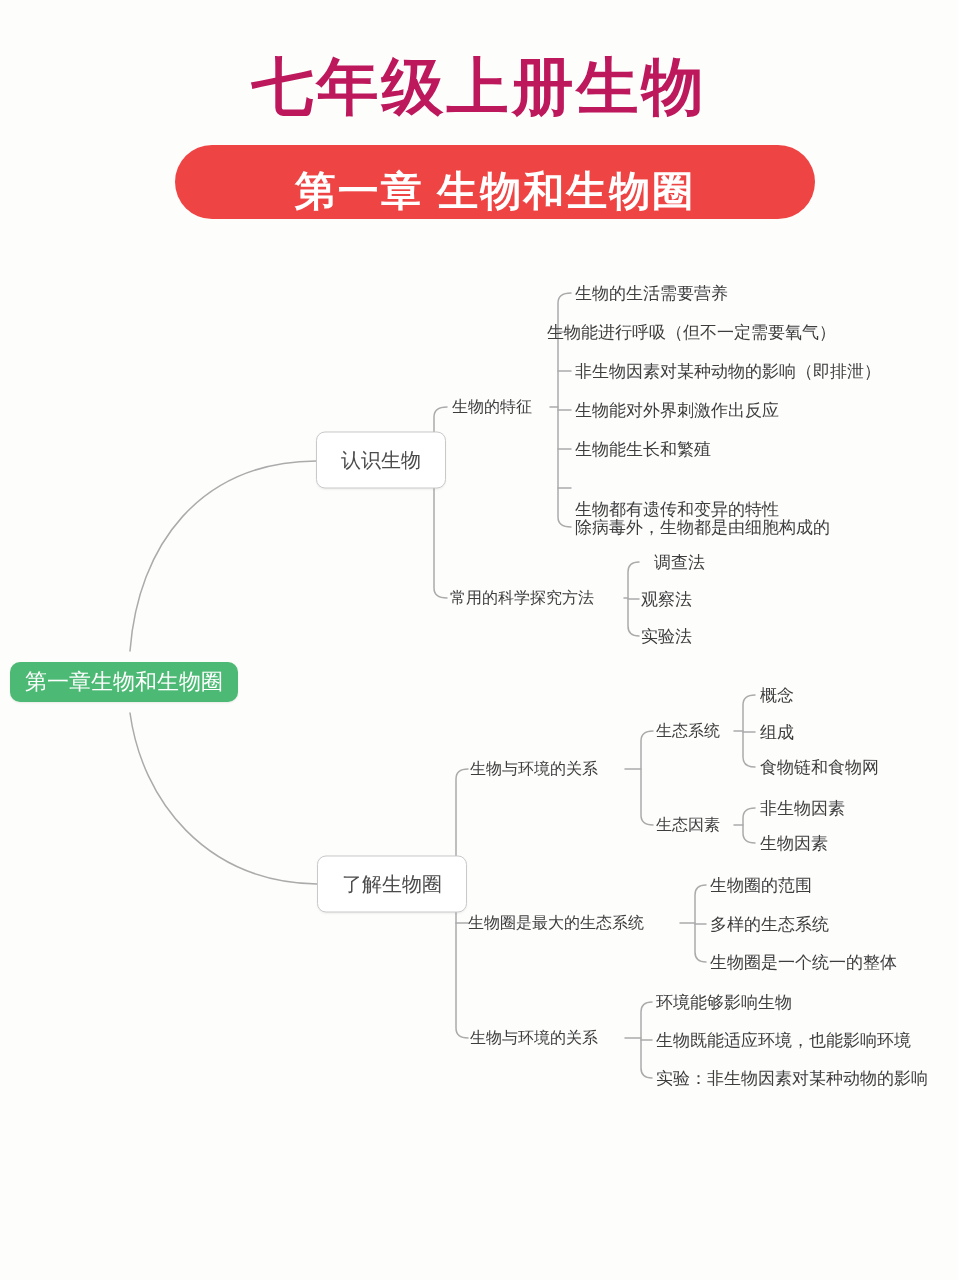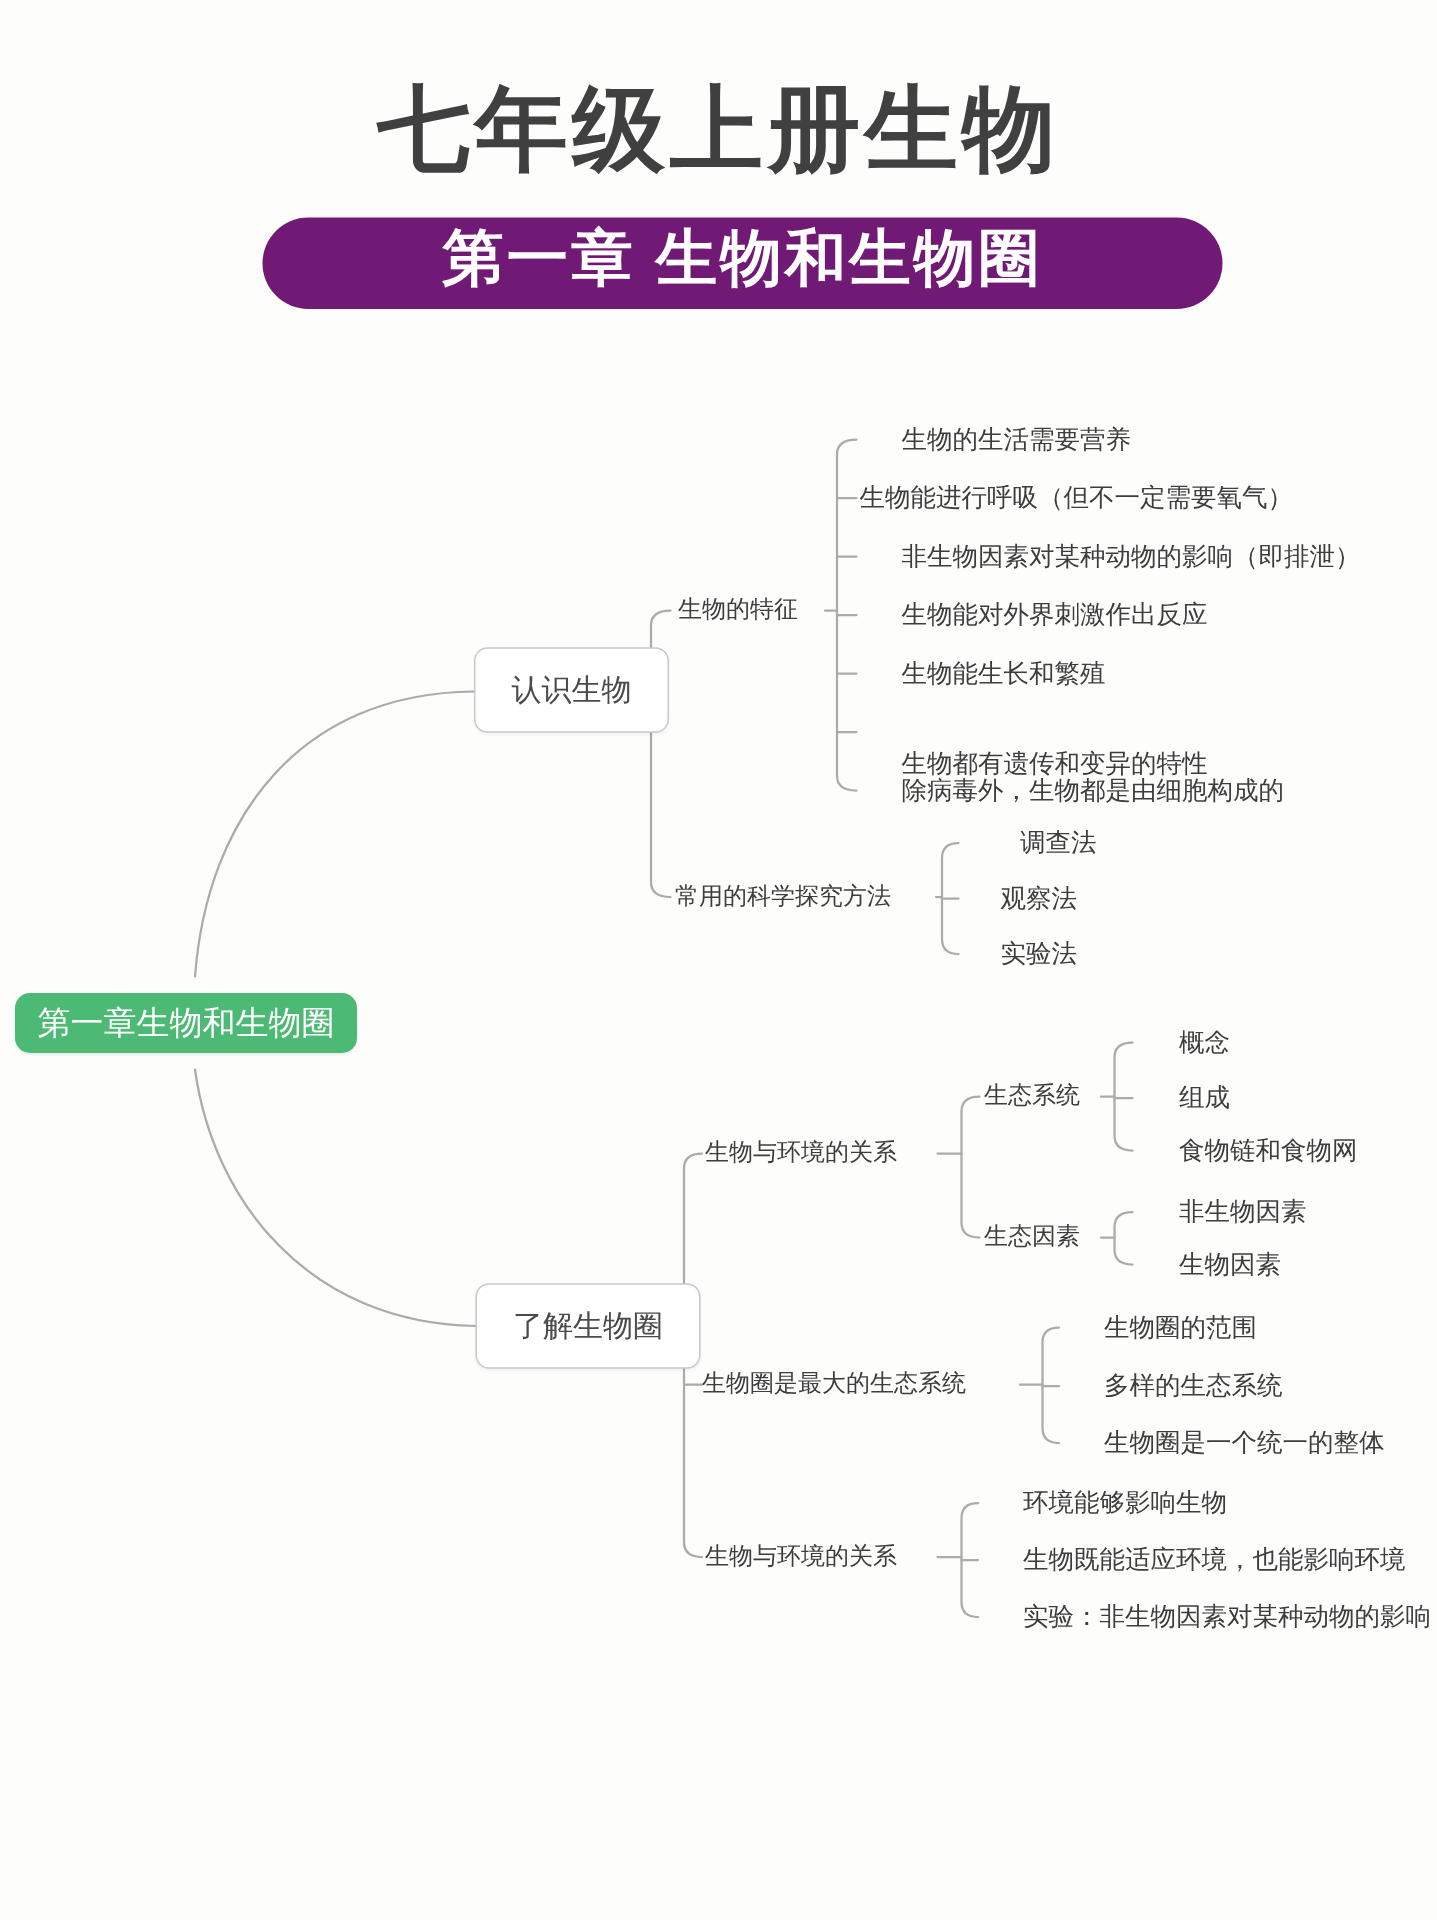--- a/index.html
+++ b/index.html
@@ -1,36 +1,36 @@
 <!DOCTYPE html>
 <html><head>
 <meta charset="utf-8">
 <style>
   html,body{margin:0;padding:0;background:#ffffff;}
   body{font-family:"Liberation Sans","DejaVu Sans",sans-serif;}
   #canvas{position:relative;width:958px;height:1280px;background:#fdfdfc;overflow:hidden;}
 
   .page-title{
     position:absolute;top:54px;left:0;width:958px;text-align:center;
-    font-size:62px;font-weight:900;color:#404040;letter-spacing:3px;line-height:1.05;
+    font-size:62px;font-weight:900;color:#be185d;letter-spacing:3px;line-height:1.05;
   }
   .chapter-banner{
-    position:absolute;left:175px;top:145px;width:640px;height:61px;
-    background:#701a75;border-radius:40px;
-    display:flex;align-items:flex-start;justify-content:center;
+    position:absolute;left:175px;top:145px;width:640px;height:74px;
+    background:#ef4444;border-radius:40px;
+    display:flex;align-items:flex-end;justify-content:center;
   }
   .chapter-banner-label{
     color:#ffffff;font-size:41px;font-weight:700;letter-spacing:2px;white-space:nowrap;
   }
 
   svg.connectors{position:absolute;left:0;top:0;}
   svg.connectors path{fill:none;stroke:#ababab;stroke-width:1.5;stroke-linecap:round;}
 
   .node{position:absolute;transform:translateY(-50%);white-space:nowrap;}
-  .leaf{font-size:17px;color:#3d3d3d;margin-left:26px;}
+  .leaf{font-size:17px;color:#3d3d3d;}
   .mid{font-size:16px;color:#3d3d3d;font-weight:500;}
   .boxnode{
     background:#ffffff;border:1.5px solid #c9c9c9;border-radius:9px;
     padding:14px 24px;font-size:20px;color:#4b4b4b;font-weight:500;
     box-shadow:0 1px 2px rgba(0,0,0,0.05);
   }
   .rootnode{
     background:#4cba74;border-radius:10px;color:#ffffff;
     padding:5px 15px;font-size:22px;font-weight:500;
     box-shadow:0 1px 2px rgba(0,0,0,0.08);

